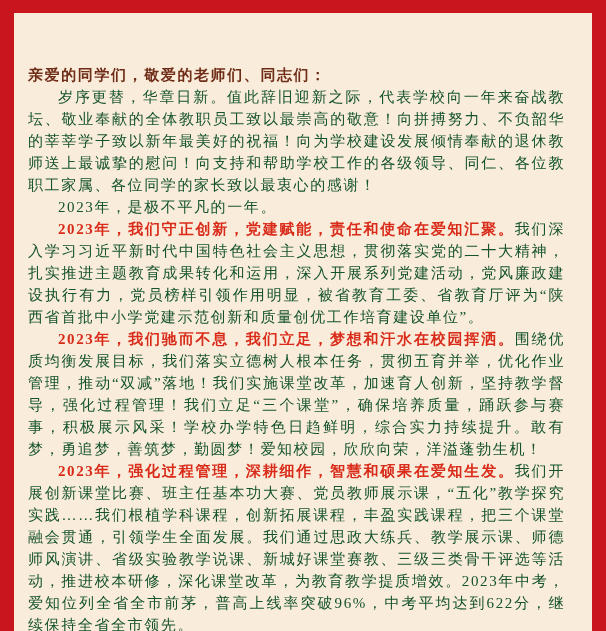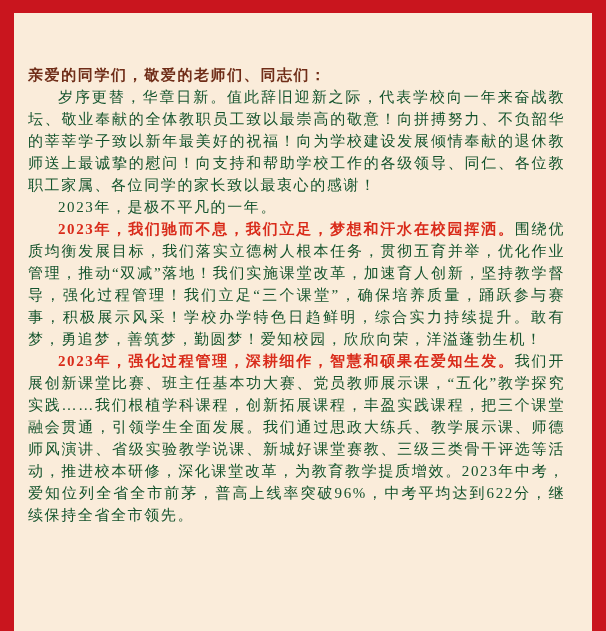--- a/index.html
+++ b/index.html
@@ -77,18 +77,19 @@
   <div class="band-right"></div>
 
   <div class="content">
     <p class="salutation">亲爱的同学们，敬爱的老师们、同志们：</p>
 
     <p><span class="body-text">岁序更替，华章日新。值此辞旧迎新之际，代表学校向一年来奋战教坛、敬业奉献的全体教职员工致以最崇高的敬意！向拼搏努力、不负韶华的莘莘学子致以新年最美好的祝福！向为学校建设发展倾情奉献的退休教师送上最诚挚的慰问！向支持和帮助学校工作的各级领导、同仁、各位教职工家属、各位同学的家长致以最衷心的感谢！</span></p>
 
     <p><span class="body-text">2023年，是极不平凡的一年。</span></p>
 
 
+    <p><span class="lead">2023年，我们守正创新，党建赋能，责任和使命在爱知汇聚。</span><span class="body-text">我们深入学习习近平新时代中国特色社会主义思想，贯彻落实党的二十大精神，扎实推进主题教育成果转化和运用，深入开展系列党建活动，党风廉政建设执行有力，党员榜样引领作用明显，被省教育工委、省教育厅评为“陕西省首批中小学党建示范创新和质量创优工作培育建设单位”。</span></p>
 
     <p><span class="lead">2023年，我们驰而不息，我们立足，梦想和汗水在校园挥洒。</span><span class="body-text">围绕优质均衡发展目标，我们落实立德树人根本任务，贯彻五育并举，优化作业管理，推动“双减”落地！我们实施课堂改革，加速育人创新，坚持教学督导，强化过程管理！我们立足“三个课堂”，确保培养质量，踊跃参与赛事，积极展示风采！学校办学特色日趋鲜明，综合实力持续提升。敢有梦，勇追梦，善筑梦，勤圆梦！爱知校园，欣欣向荣，洋溢蓬勃生机！</span></p>
 
     <p><span class="lead">2023年，强化过程管理，深耕细作，智慧和硕果在爱知生发。</span><span class="body-text">我们开展创新课堂比赛、班主任基本功大赛、党员教师展示课，“五化”教学探究实践……我们根植学科课程，创新拓展课程，丰盈实践课程，把三个课堂融会贯通，引领学生全面发展。我们通过思政大练兵、教学展示课、师德师风演讲、省级实验教学说课、新城好课堂赛教、三级三类骨干评选等活动，推进校本研修，深化课堂改革，为教育教学提质增效。2023年中考，爱知位列全省全市前茅，普高上线率突破96%，中考平均达到622分，继续保持全省全市领先。</span></p>
   </div>
 </div>
 
 </body></html>

